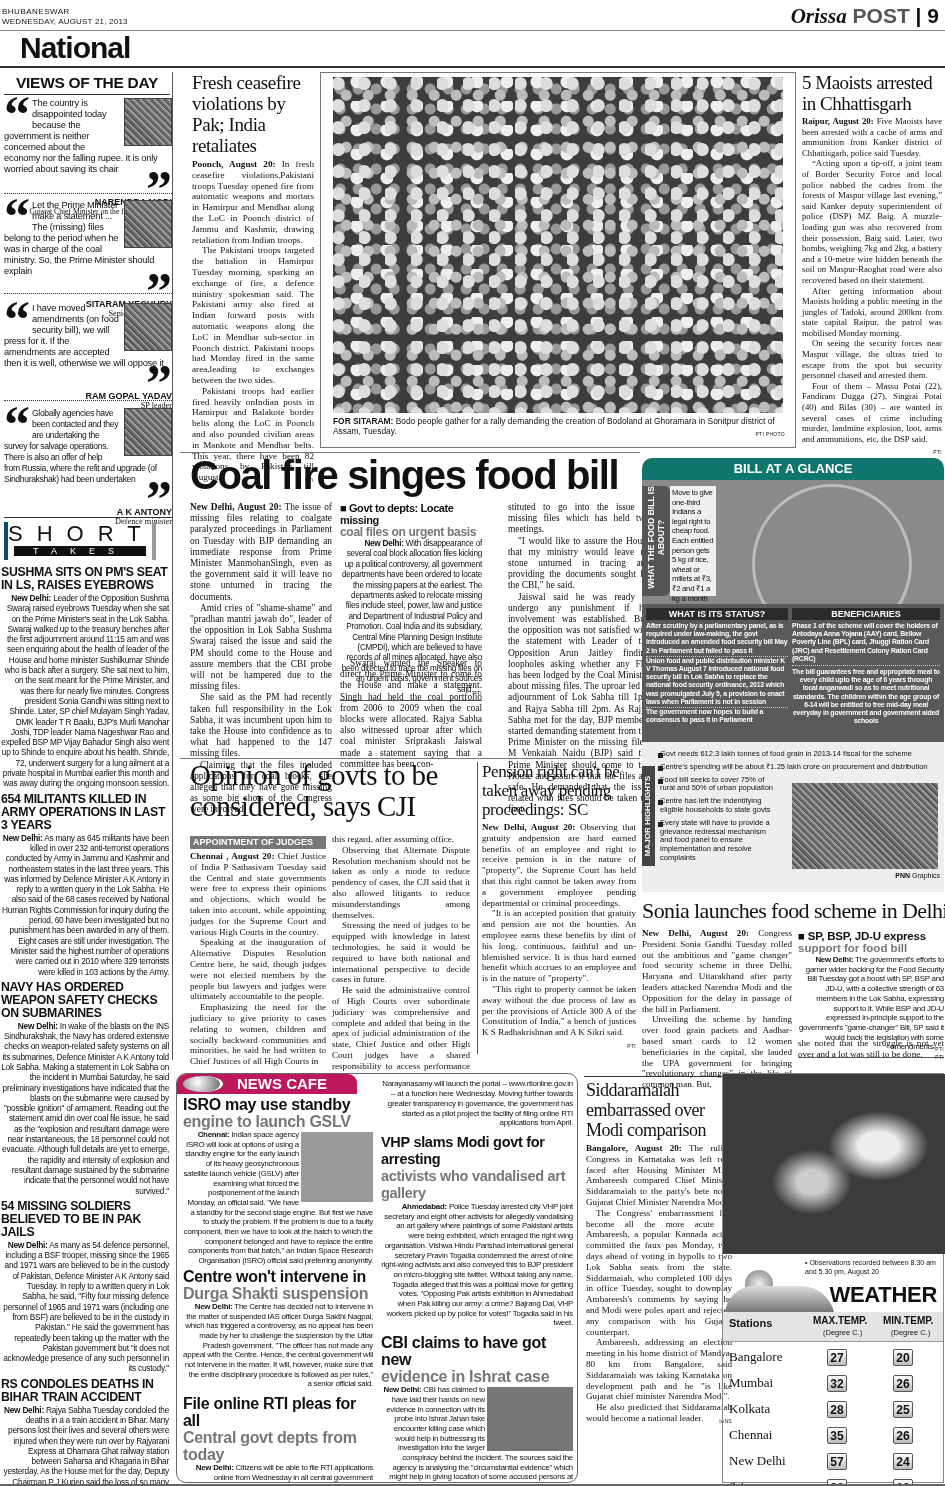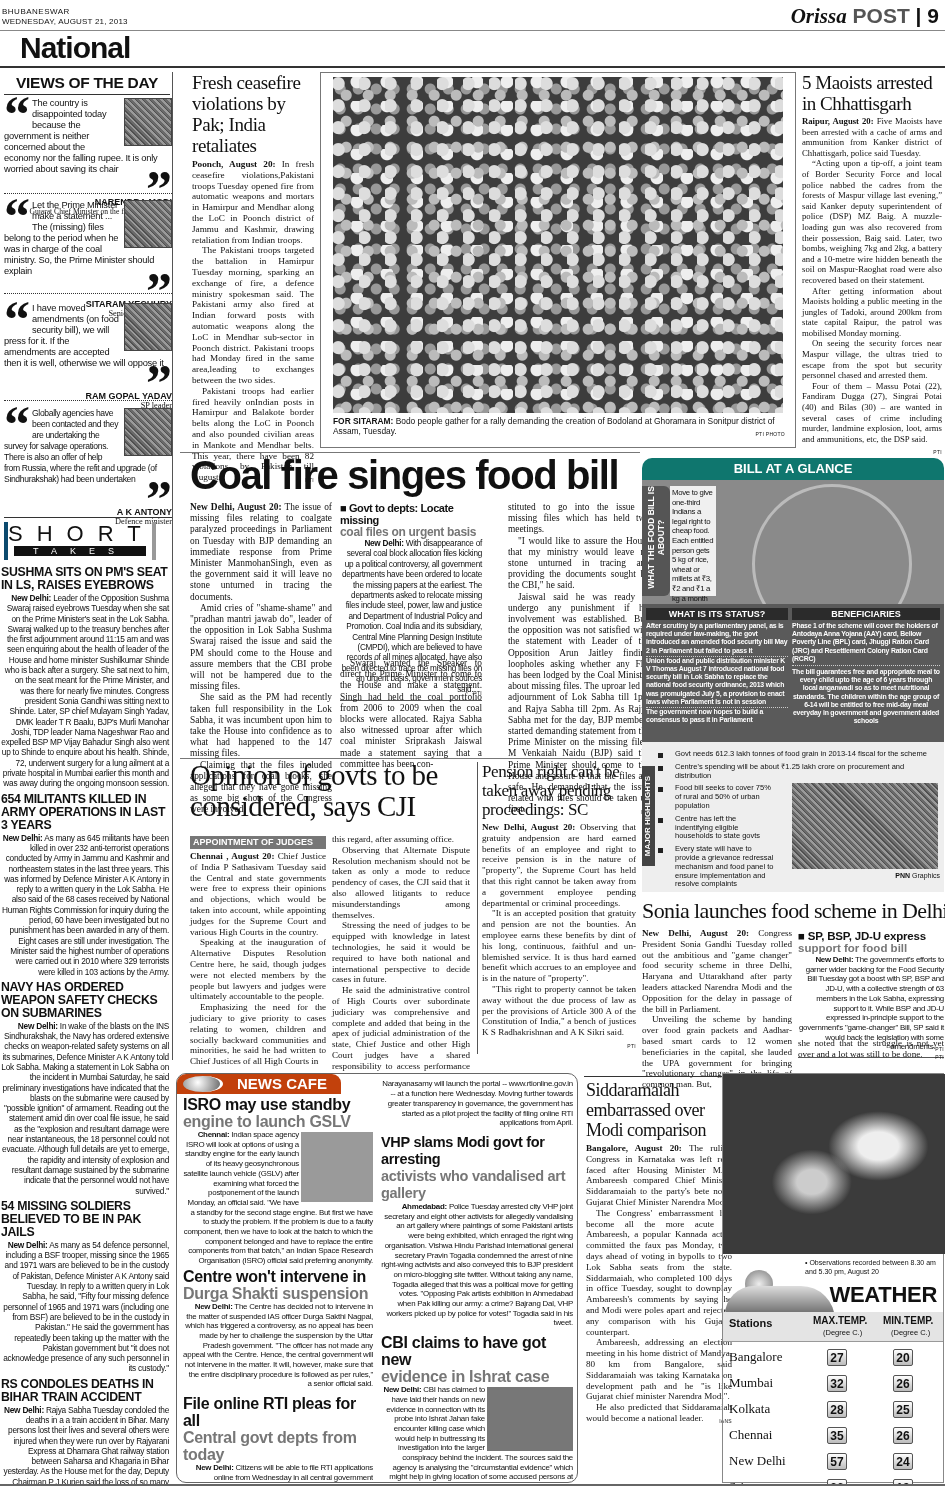--- a/index.html
+++ b/index.html
@@ -26,21 +26,21 @@
 .st-head{font-family:"Liberation Sans",sans-serif;font-weight:bold;font-size:12.3px;line-height:13px;letter-spacing:-0.3px;margin-top:4px;margin-bottom:1px}
 .nc-h1{font-family:"Liberation Sans",sans-serif;font-weight:bold;font-size:16px;line-height:17px;letter-spacing:-0.3px}
 .nc-h2{font-family:"Liberation Sans",sans-serif;font-weight:bold;font-size:16px;line-height:17px;color:#777;letter-spacing:-0.3px}
 .photo-fill{background:repeating-linear-gradient(45deg,#6a6a6a 0 2px,#9a9a9a 2px 4px,#505050 4px 5px)}
 .crowd{background:
  radial-gradient(circle at 20% 30%,#ddd 0 6px,transparent 7px),
  radial-gradient(circle at 60% 70%,#bbb 0 5px,transparent 6px),
  radial-gradient(circle at 80% 20%,#eee 0 6px,transparent 7px),
  radial-gradient(circle at 40% 60%,#999 0 5px,transparent 6px),
  #3d3d3d;background-size:26px 22px,22px 26px,30px 24px,18px 20px}
-.hl li{list-style:none;position:relative;padding-left:17px;margin-bottom:4px}
+.hl li{list-style:none;position:relative;padding-left:2px;margin-bottom:4px}
 .hl li:before{content:"";position:absolute;left:0;top:3px;width:5px;height:5px;background:#222}
 .wx-row{height:26px;display:flex;align-items:center;font-family:"Liberation Serif",serif;font-size:13px}
 .tempbox{display:inline-block;width:20px;height:17px;border:1px solid #555;border-radius:2px;background:linear-gradient(#fff,#bbb);font-family:"Liberation Sans",sans-serif;font-weight:bold;font-size:12px;text-align:center;line-height:16px}
 </style>
 </head>
 <body>
 
 <div class="abs sans" style="left:0;top:0;width:945px;height:72px">
   <div class="abs cond" style="left:2px;top:7px;font-size:8px;letter-spacing:.5px">BHUBANESWAR</div>
   <div class="abs cond" style="left:2px;top:17px;font-size:8px;letter-spacing:.2px">WEDNESDAY, AUGUST 21, 2013</div>
@@ -240,21 +240,21 @@
     <div class="sans" style="font-weight:bold;font-size:11.5px;line-height:12px;letter-spacing:-0.2px">■ <span>SP, BSP, JD-U express</span></div>
     <div class="sans" style="font-weight:bold;font-size:11.5px;line-height:13px;color:#777">support for food bill</div>
     <div class="body-sans" style="font-size:7.9px;line-height:9.7px"><b>New Delhi:</b> <span>The government's efforts to garner wider backing for the Food Security Bill Tuesday got a boost with SP, BSP and JD-U, with a collective strength of 63 members in the Lok Sabha, expressing support to it. While BSP and JD-U expressed in-principle support to the government's "game-changer" Bill, SP said it would back the legislation with some amendments.</span><span class="credit">PTI</span></div>
   </div>
   <div class="abs body-serif" style="left:156px;top:140px;width:146px;font-size:9.1px;line-height:10.8px"><span>she noted that the struggle is not yet over and a lot was still to be done.</span><span class="credit">PTI</span></div>
 </div>
 
 <div class="rule-h" style="left:0;top:1062px;width:945px;height:0"></div>
 
 <div class="abs" style="left:176px;top:1073px;width:402px;height:410px;border:1px solid #666;border-radius:10px;background:#fff">
-  <div class="abs" style="left:0;top:0;width:164px;height:20px;background:#c2410c;border-radius:9px 9px 0 0;color:#fff">
+  <div class="abs" style="left:0;top:0;width:180px;height:20px;background:#be185d;border-radius:9px 9px 0 0;color:#fff">
     <span class="abs" style="left:6px;top:2px;width:40px;height:16px;border-radius:50%;background:radial-gradient(circle at 40% 40%,#fff,#666);border-right:3px solid #fff"></span>
     <span class="abs sans" style="left:60px;top:1px;font-weight:bold;font-size:15px;line-height:18px">NEWS CAFE</span>
   </div>
   <div class="abs" style="left:6px;top:22px;width:190px">
     <div class="nc-h1">ISRO may use standby</div>
     <div class="nc-h2">engine to launch GSLV</div>
     <div class="photo-fill" style="float:right;width:72px;height:70px;margin:2px 0 0 2px;background:#9a9a9a"></div>
     <div class="body-sans" style="font-size:7.9px;line-height:9.7px"><b>Chennai:</b> <span>Indian space agency ISRO will look at options of using a standby engine for the early launch of its heavy geosynchronous satellite launch vehicle (GSLV) after examining what forced the postponement of the launch Monday, an official said. "We have a standby for the second stage engine. But first we have to study the problem. If the problem is due to a faulty component, then we have to look at the batch to which the component belonged and have to replace the entire components from that batch," an Indian Space Research Organisation (ISRO) official said preferring anonymity.</span></div>
     <div class="nc-h1" style="margin-top:2px">Centre won't intervene in</div>
     <div class="nc-h2">Durga Shakti suspension</div>

